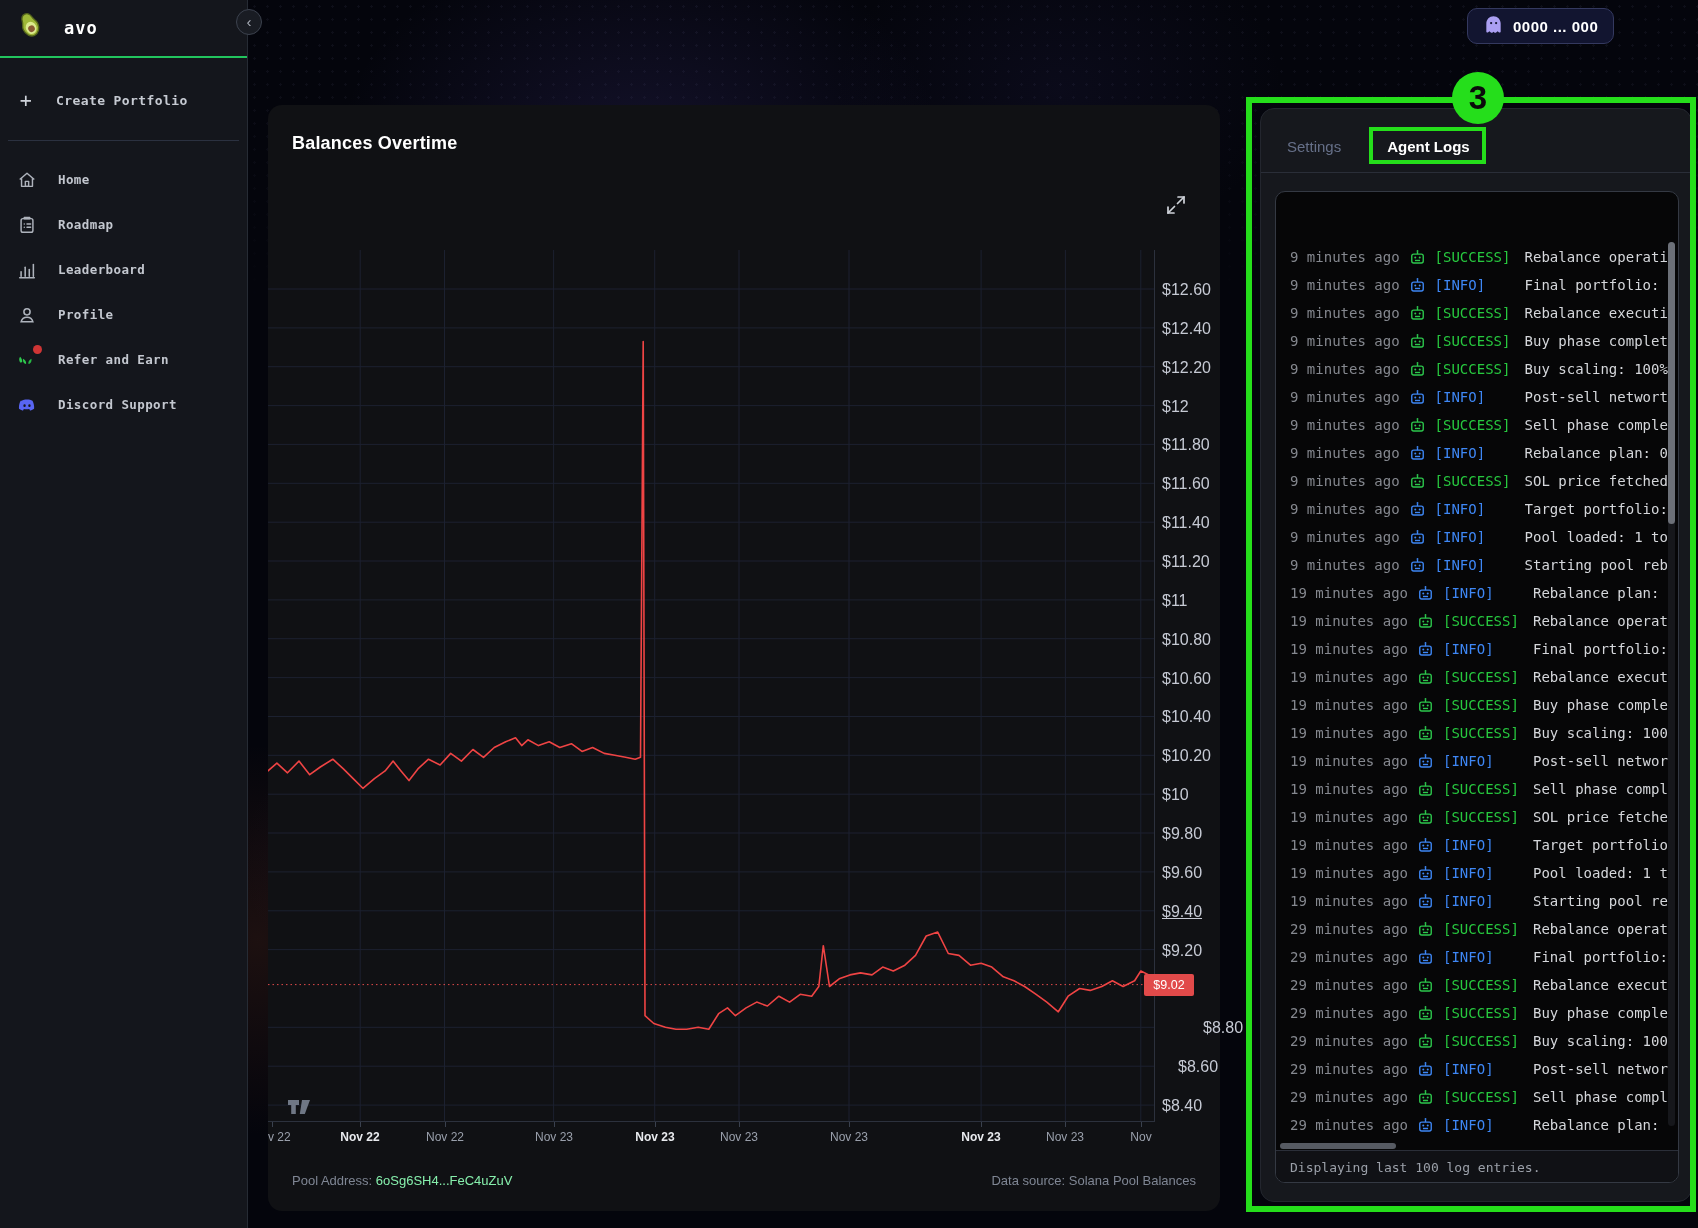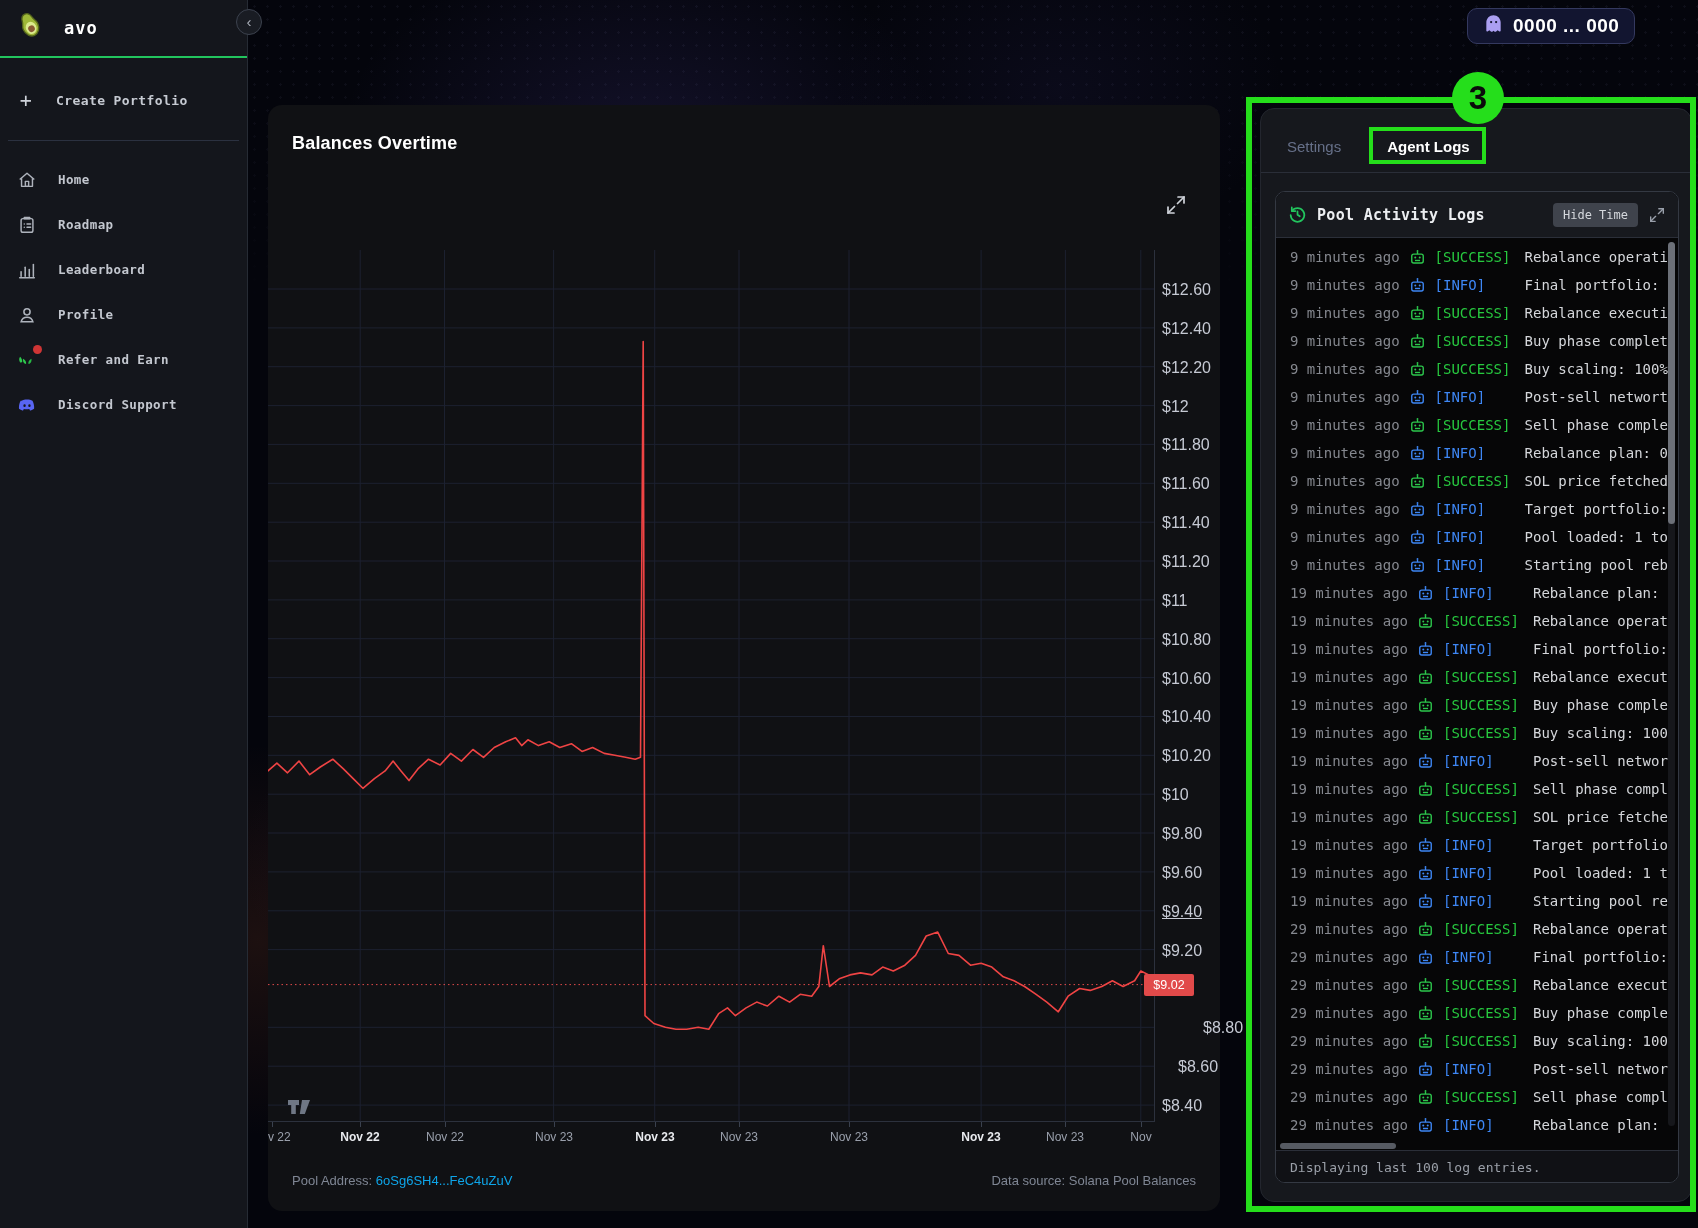--- a/index.html
+++ b/index.html
@@ -22,21 +22,21 @@
   .create-row{display:flex;align-items:center;gap:20px;height:40px;margin:22px 0 0 16px;color:#c6cad2;font-size:13px;font-weight:bold;letter-spacing:.4px;cursor:pointer}
   .plus-glyph{font-size:20px;font-weight:normal;color:#cfd3da;width:20px;text-align:center}
   .side-divider{height:1px;background:#2b3140;margin:20px 8px 16px 8px}
   .nav-item{display:flex;align-items:center;gap:20px;height:45px;padding-left:16px;color:#c3c7cf;font-size:12.5px;font-weight:bold;letter-spacing:.4px;cursor:pointer}
   .nav-icon{position:relative;width:22px;height:22px;display:inline-flex;align-items:center;justify-content:center;color:#aeb3bc}
   .nav-icon svg{width:20px;height:20px}
   .nav-icon .dot{position:absolute;right:-4px;top:-4px;width:9px;height:9px;border-radius:50%;background:#cf3535}
   .collapse-btn{position:absolute;left:236px;top:9px;width:26px;height:26px;border-radius:50%;background:#191c23;border:1px solid #3c424e;color:#a9aeb8;font-size:15px;line-height:22px;text-align:center;cursor:pointer;z-index:3}
 
   
-  .wallet{position:absolute;left:1467px;top:8px;height:36px;display:flex;align-items:center;gap:9px;padding:0 15px;background:#121530;border:1px solid #34395f;border-radius:10px;color:#fff;font-weight:bold;font-size:19px;letter-spacing:.5px;cursor:pointer;z-index:2}
+  .wallet{position:absolute;left:1467px;top:8px;height:36px;display:flex;align-items:center;gap:9px;padding:0 15px;background:#121530;border:1px solid #34395f;border-radius:10px;color:#fff;font-weight:bold;font-size:15px;letter-spacing:.5px;cursor:pointer;z-index:2}
   .wallet svg{width:21px;height:21px}
 
   
   .chart-card{position:absolute;left:268px;top:105px;width:952px;height:1106px;background:#101114;border-radius:14px;z-index:1}
   .chart-title{position:absolute;left:24px;top:28px;font-size:18px;font-weight:bold;color:#fff;letter-spacing:.2px}
   .ranges{position:absolute;left:24px;top:76px;display:flex;gap:8px}
   .range-btn{height:42px;min-width:50px;padding:0 15px;background:#0b0c0f;border:1px solid #444a56;border-radius:10px;color:#eceef2;font-size:14.5px;font-family:"Liberation Sans",sans-serif;cursor:pointer}
   .range-btn.active{border:1.5px solid #e9b10c}
   .chart-expand{position:absolute;left:896px;top:88px;width:24px;height:24px;background:none;border:none;cursor:pointer}
   .chart-area{position:absolute;left:0;top:145px;width:952px;height:900px}
@@ -47,21 +47,21 @@
   .dashline{stroke:#e14a4a;stroke-width:1;stroke-dasharray:1.5 3}
   .ytick{position:absolute;left:894px;font-size:16px;color:#c6cad4;white-space:nowrap}
   .x-labels{position:absolute;left:0;top:872px;width:887px;height:30px}
   .xtickmark{position:absolute;top:0;width:1px;height:5px;background:#3a414e}
   .xtick{position:absolute;top:8px;font-size:12px;color:#9aa0ac;white-space:nowrap;transform:translateX(-50%)}
   .xtick.bold{color:#e8eaee;font-weight:bold}
   .xtick.edge{transform:none}
   .price-badge{position:absolute;left:876px;width:50px;height:22px;background:#e14a4a;color:#fff;font-size:12.5px;display:flex;align-items:center;justify-content:center;border-radius:2px}
   .tv-logo{position:absolute;left:20px;top:848px;width:28px;height:20px;color:#6f7785}
   .card-footer{position:absolute;left:0;top:1068px;width:952px;display:flex;justify-content:space-between;padding:0 24px;font-size:13px;color:#7f8694}
-  .pool-link{color:#0ea5e9;text-decoration:none;cursor:pointer}
+  .pool-link{color:#86efac;text-decoration:none;cursor:pointer}
 
   
   .annot-rect{position:absolute;left:1246px;top:97px;width:450px;height:1115px;border:6px solid #25DE1B;z-index:5;pointer-events:none}
   .annot-circle{position:absolute;left:1452px;top:72px;width:52px;height:52px;border-radius:50%;background:#25DE1B;color:#0b0b0b;font-size:33px;font-weight:bold;display:flex;align-items:center;justify-content:center;z-index:6}
   .panel{position:absolute;left:1260px;top:108px;width:432px;height:1094px;background:#16181d;border:1px solid #23262e;border-radius:14px;z-index:1}
   .tabs{position:absolute;left:0;top:0;width:100%;height:64px;display:flex;align-items:center;gap:46px;padding:12px 26px 0;border-bottom:1px solid #2a2e38}
   .tab{font-size:15px;color:#667089;cursor:pointer;position:relative}
   .tab.active{color:#fff;font-weight:bold}
   .tab.active::after{content:"";position:absolute;left:-18px;right:-16px;top:-11px;bottom:-9px;border:4px solid #25DE1B;z-index:6}
   .log-card{position:absolute;left:14px;top:82px;width:404px;height:992px;border:1px solid #343943;border-radius:10px;background:#060607;overflow:hidden}
@@ -295,37 +295,20 @@
     <span>Data source: Solana Pool Balances</span>
   </div>
 </section>
 
 <section class="panel">
   <div class="tabs">
     <span class="tab">Settings</span>
     <span class="tab active">Agent Logs</span>
   </div>
   <div class="log-card">
-    <div class="log-header">
-      <svg class="hist" viewBox="0 0 20 20" fill="none" stroke="#22c55e" stroke-width="1.8" stroke-linecap="round" stroke-linejoin="round">
-          <path d="M4.2 6.2A7.2 7.2 0 1 1 2.8 10.6"></path>
-          <path d="M4 2.6v3.8h3.8"></path>
-          <path d="M10 6.6v3.6l2.4 1.7"></path>
-        </svg>
-      <span class="log-title">Pool Activity Logs</span>
-      <button class="hide-time">Hide Time</button>
-      <button class="log-expand">
-        <svg viewBox="0 0 20 20" fill="none" stroke="#9aa0ab" stroke-width="1.5" stroke-linecap="round">
-            <path d="M12 3h5v5"></path>
-            <path d="M17 3l-5.5 5.5"></path>
-            <path d="M8 17H3v-5"></path>
-            <path d="M3 17l5.5-5.5"></path>
-          </svg>
-      </button>
-    </div>
     <div class="log-list" id="log-list">
         <div class="log-row"><span class="ts">9 minutes ago</span><span class="bot success"><svg viewBox="0 0 16 16" fill="none" stroke="currentColor" stroke-width="1.3">
               <line x1="8" y1="2.6" x2="8" y2="4.8"></line>
               <circle cx="8" cy="1.9" r="0.9" fill="currentColor" stroke="none"></circle>
               <rect x="2.6" y="4.8" width="10.8" height="8.4" rx="1.8"></rect>
               <circle cx="5.9" cy="8" r="0.95" fill="currentColor" stroke="none"></circle>
               <circle cx="10.1" cy="8" r="0.95" fill="currentColor" stroke="none"></circle>
               <path d="M5.6 10.8h4.8"></path>
             </svg></span><span class="level success">[SUCCESS]</span><span class="msg">Rebalance operati</span></div>
         <div class="log-row"><span class="ts">9 minutes ago</span><span class="bot info"><svg viewBox="0 0 16 16" fill="none" stroke="currentColor" stroke-width="1.3">

